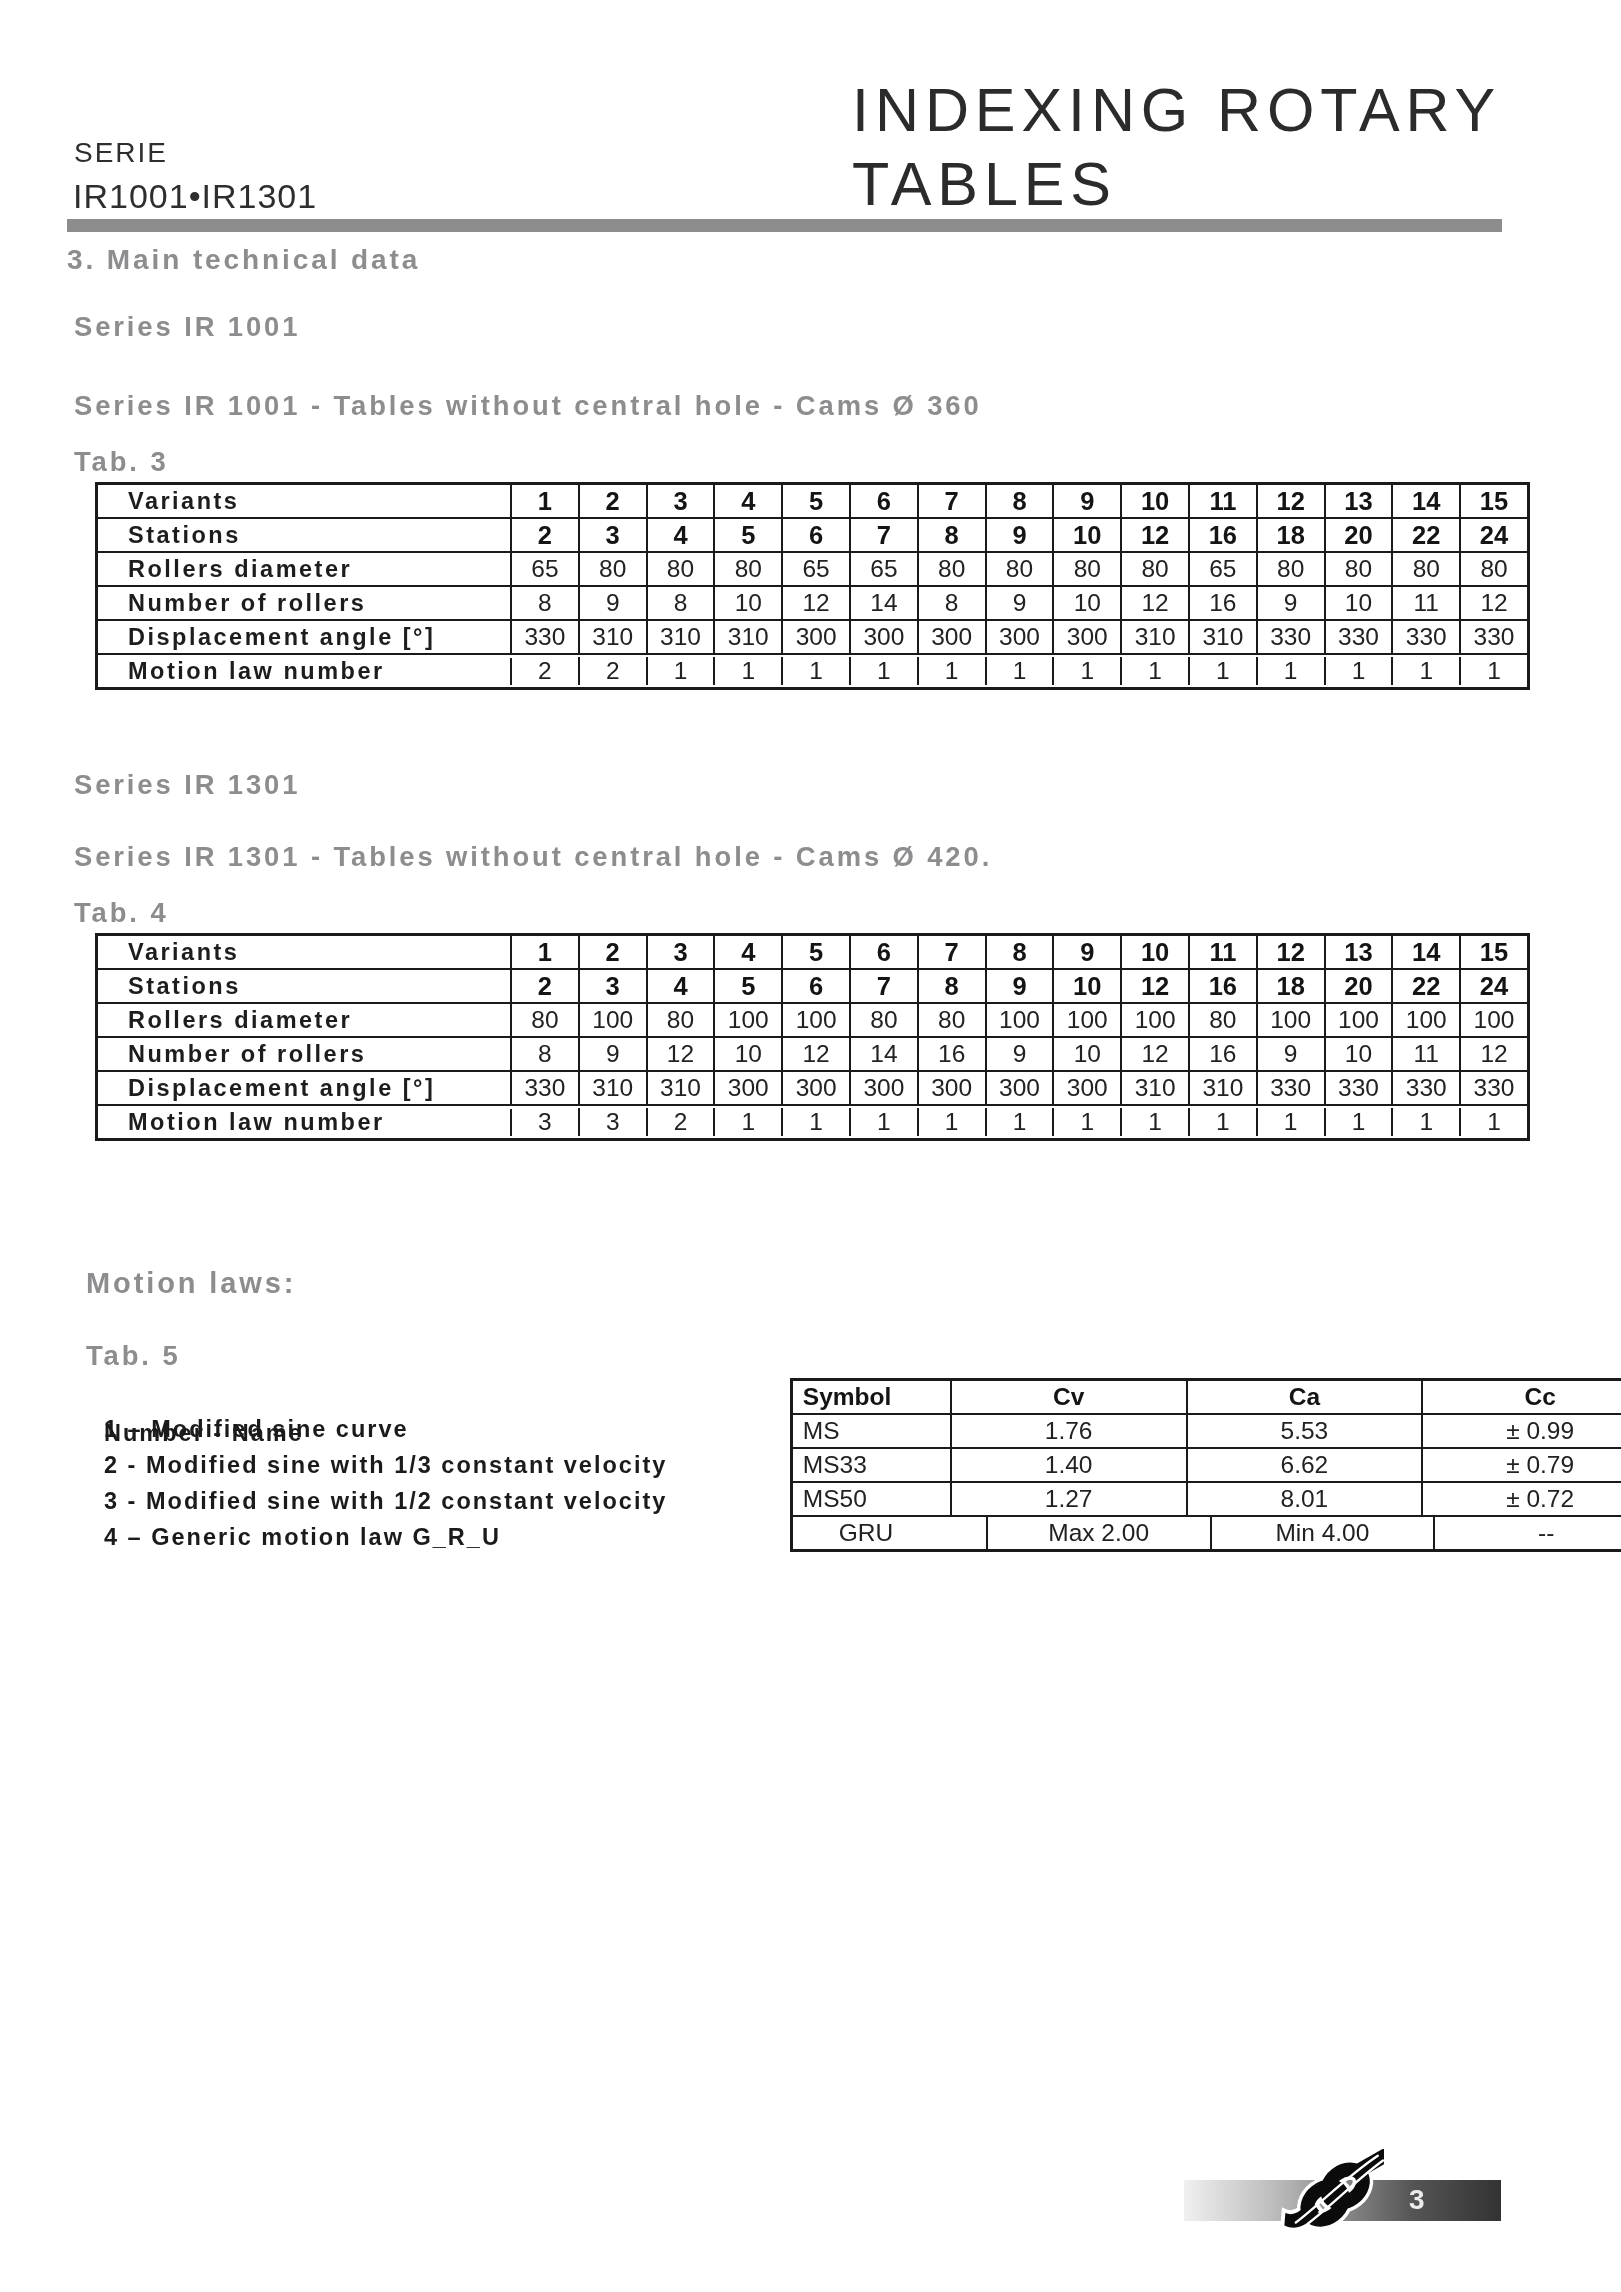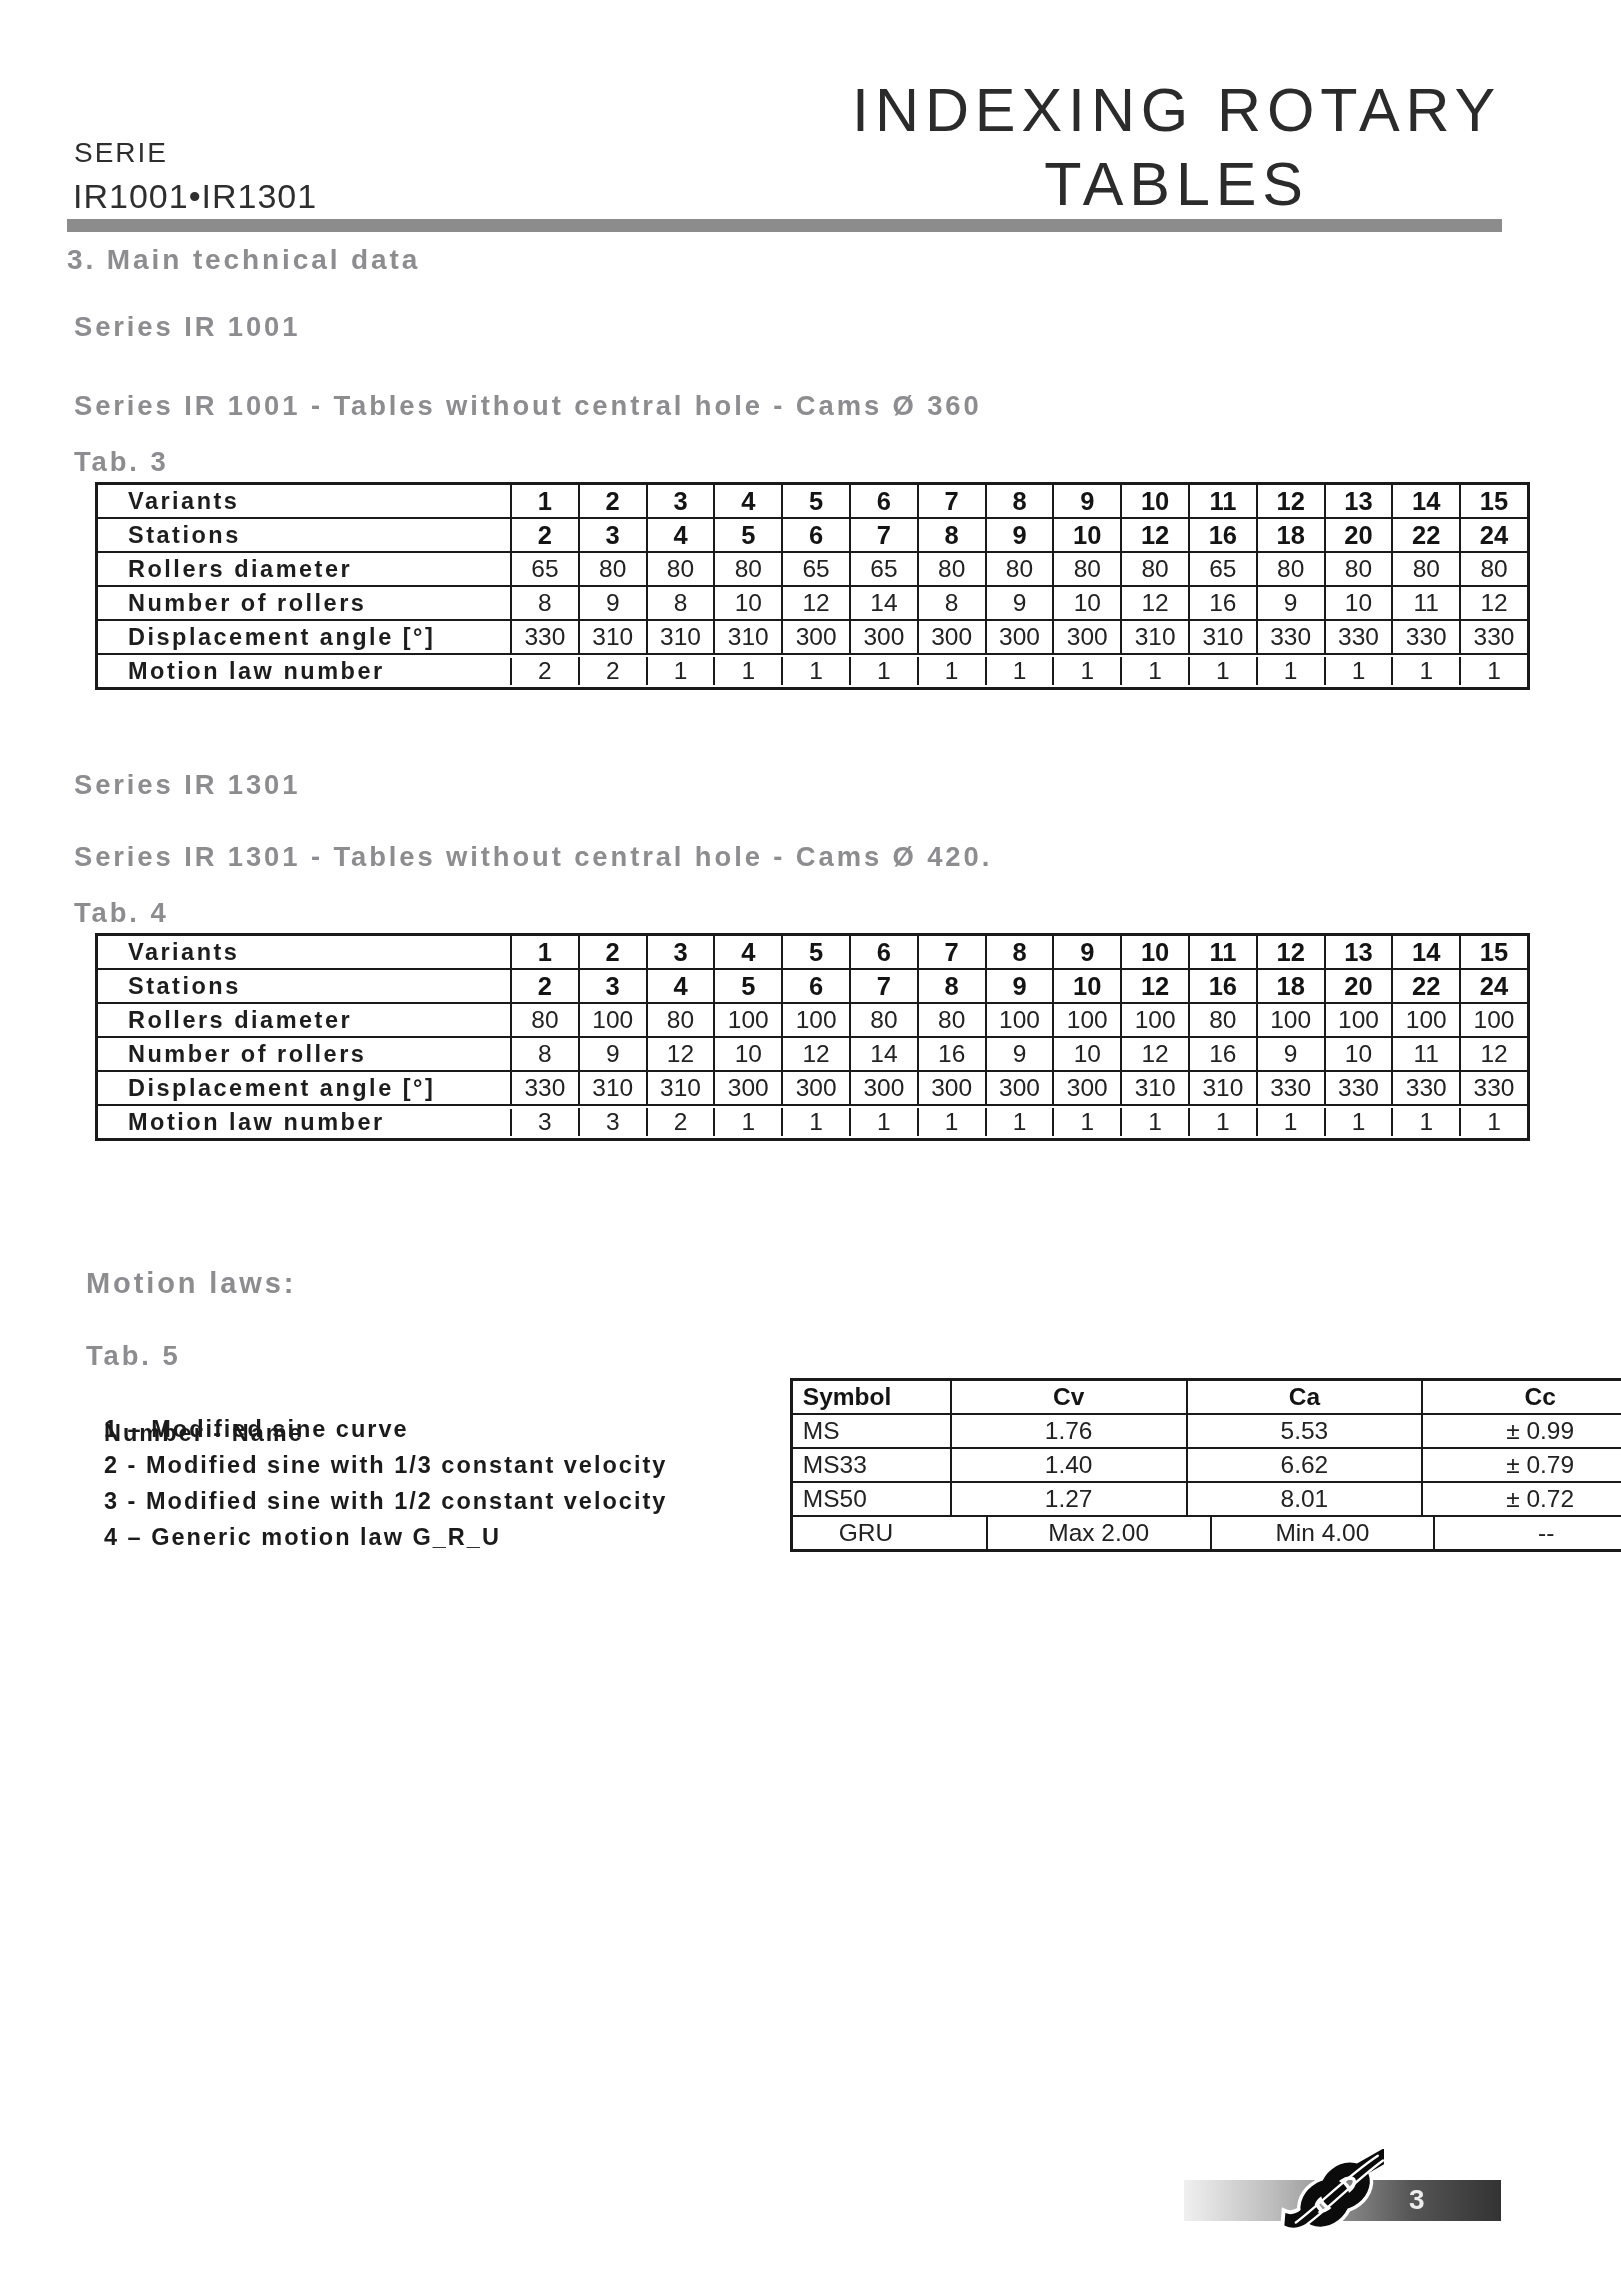--- a/index.html
+++ b/index.html
@@ -4,21 +4,21 @@
 <style>
   html,body { margin:0; padding:0; background:#fff; }
   .page {
     position:relative; width:1621px; height:2293px; background:#ffffff;
     font-family:"Liberation Sans", sans-serif; color:#1d1d1d; overflow:hidden;
   }
 
   
   .serie-label   { position:absolute; left:74px;  top:137px; font-size:28px; letter-spacing:2px; color:#2e2e2e; }
   .serie-models  { position:absolute; left:73px;  top:177px; font-size:34px; letter-spacing:1px; color:#2e2e2e; }
-  .main-title    { position:absolute; right:120px; top:73px; text-align:center; color:#2b2b2b;
+  .main-title    { position:absolute; right:120px; top:73px; text-align:left; color:#2b2b2b;
                    font-size:61px; font-weight:400; letter-spacing:5.9px; line-height:1.22; }
   .divider-bar   { position:absolute; left:67px; top:219px; width:1435px; height:12.7px; background:#8c8c8c; }
 
   
   .ghead { position:absolute; font-weight:bold; color:#8d8d90; letter-spacing:2.9px; font-size:27.4px; white-space:nowrap; }
   .section-title { left:67px;  top:244px; font-size:28px; }
   .s1-heading    { left:74px;  top:311px; }
   .s1-sub        { left:74px;  top:390px; }
   .tab3-label    { left:74px;  top:446px; }
   .s2-heading    { left:74px;  top:769px; }

